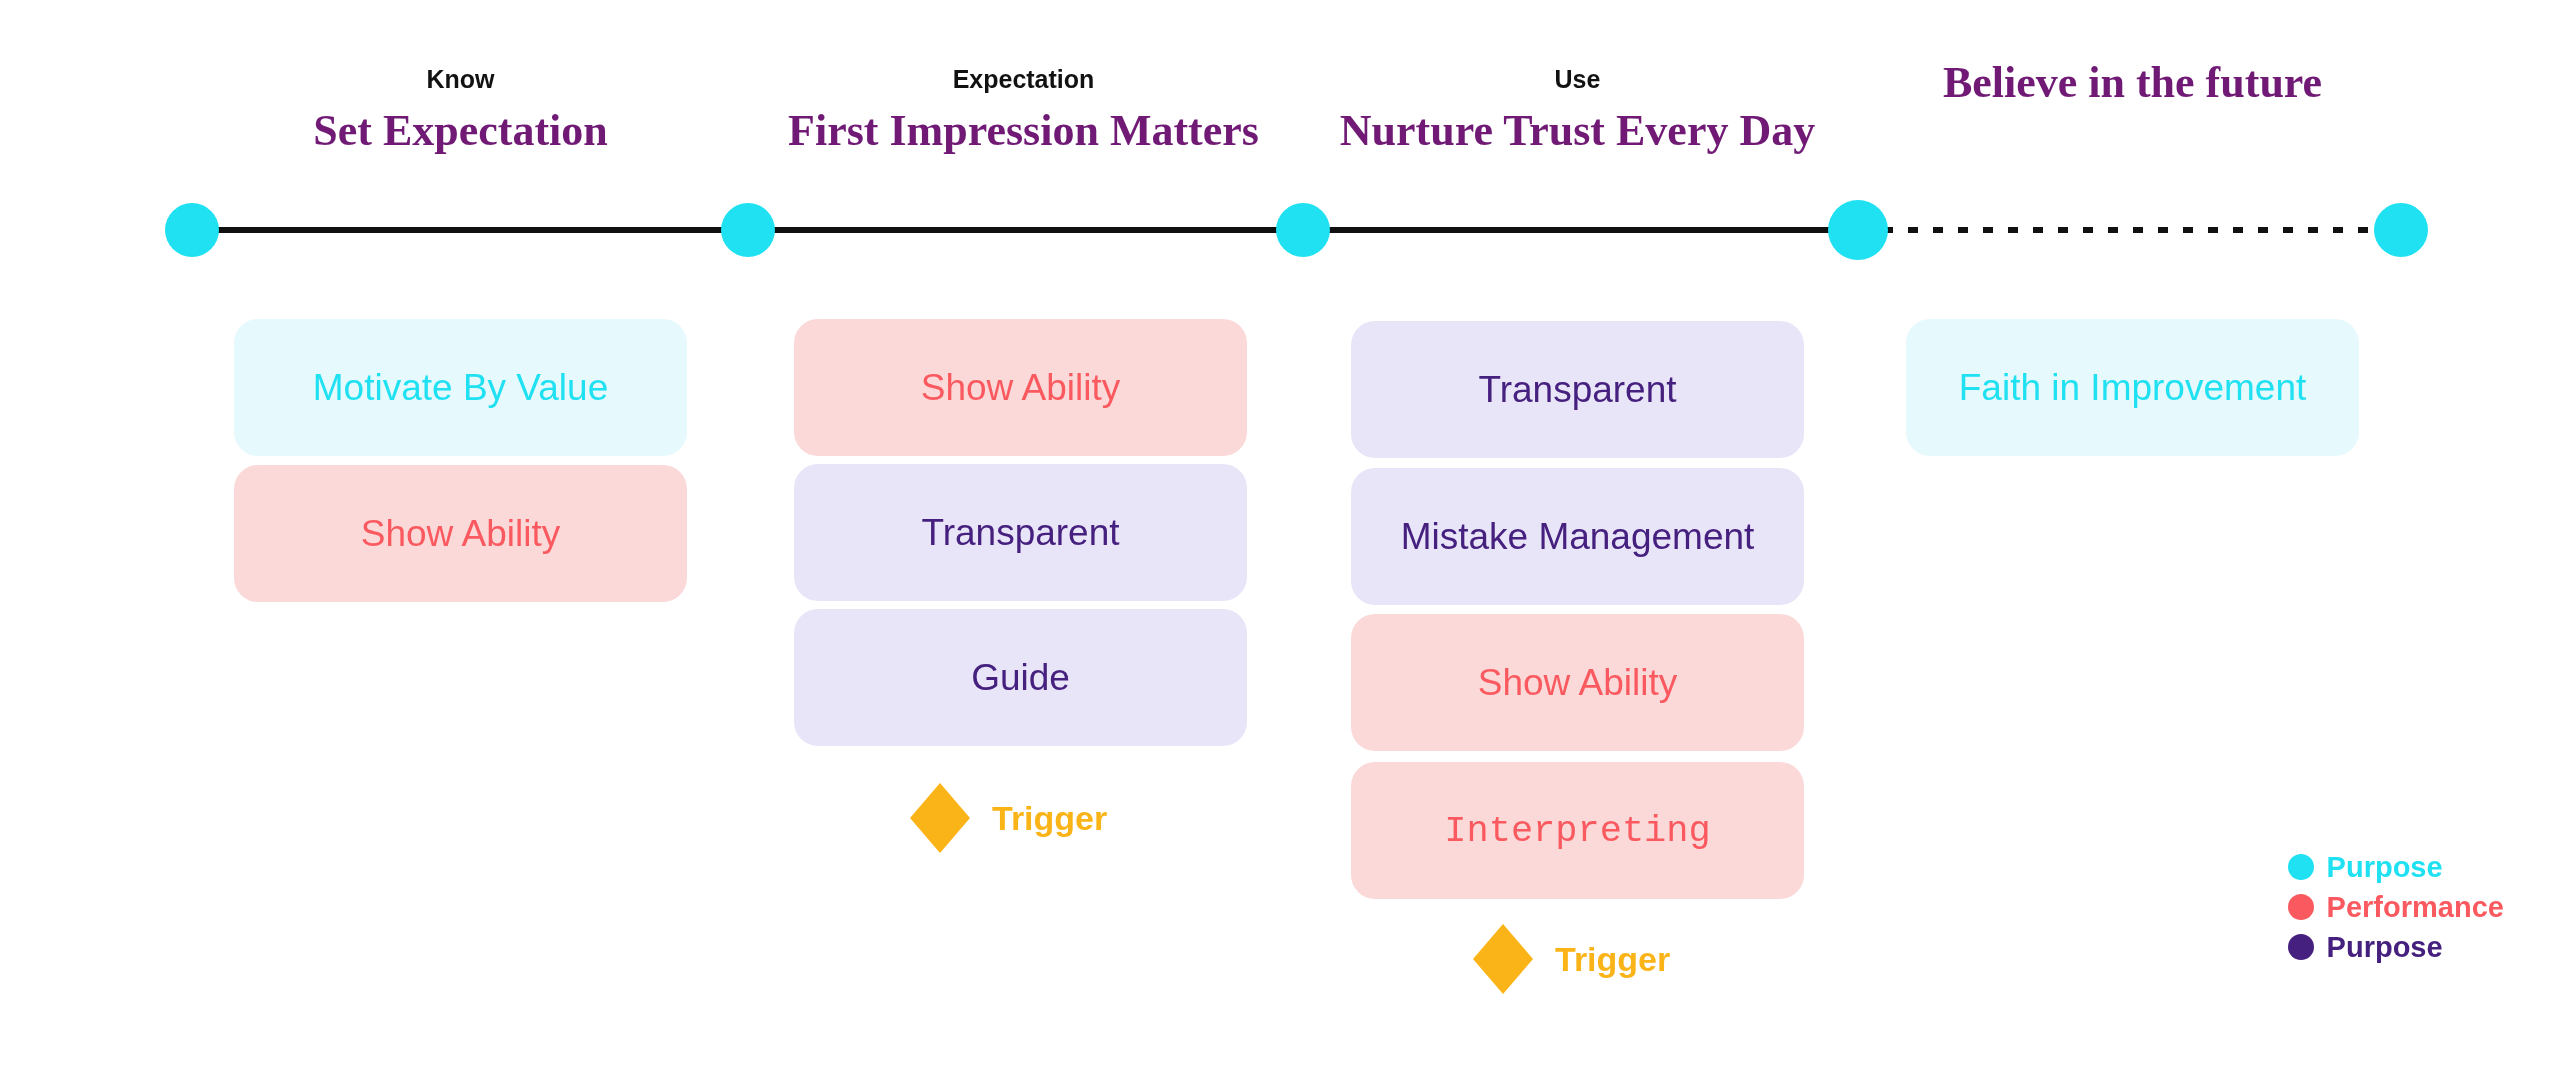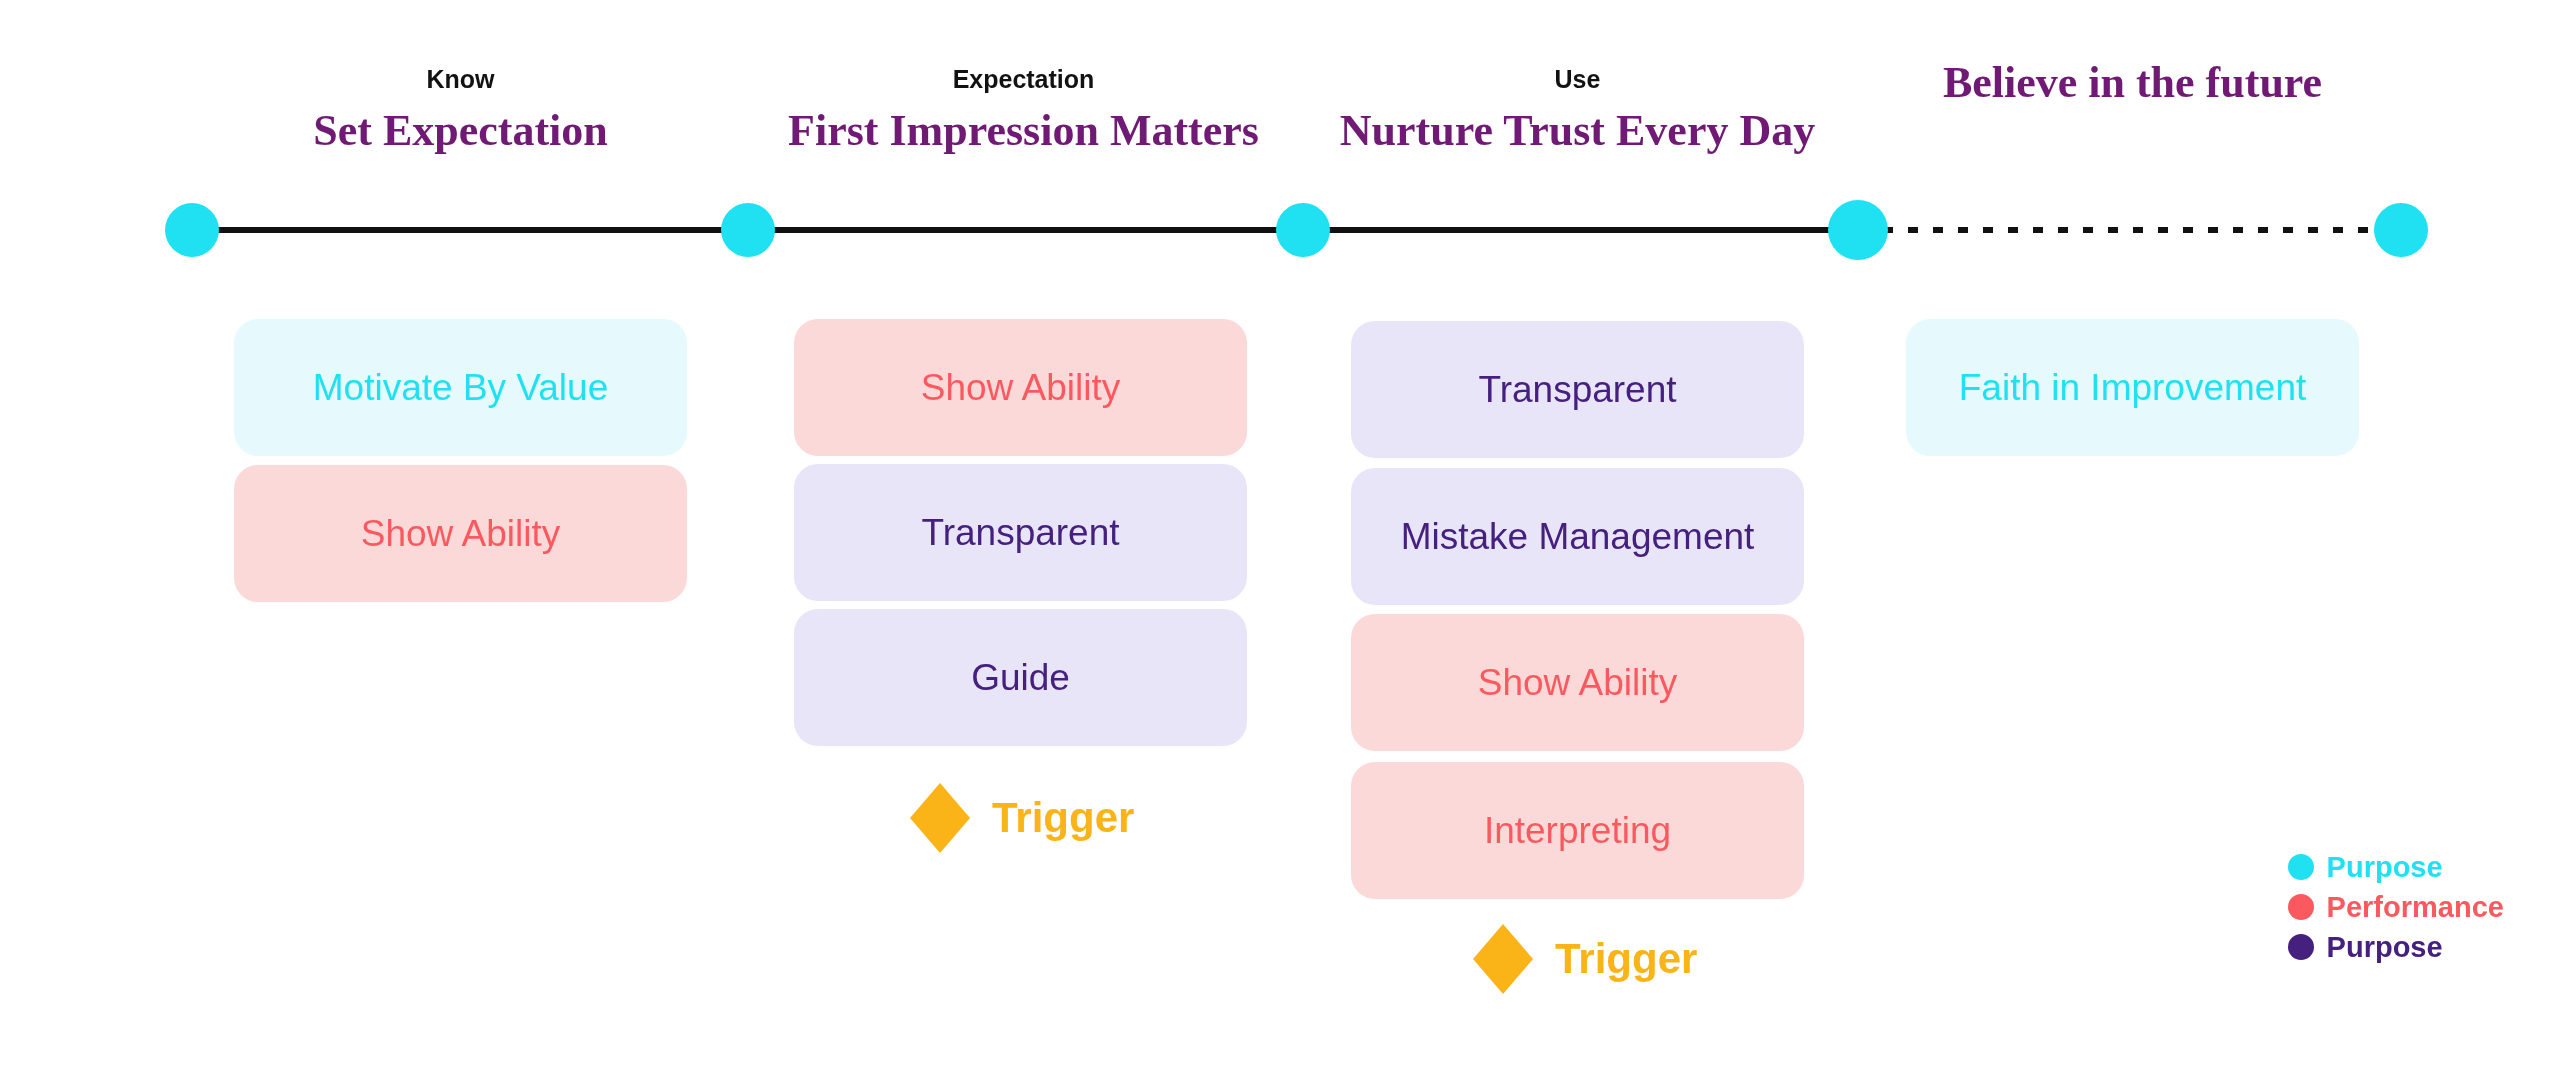--- a/index.html
+++ b/index.html
@@ -37,21 +37,21 @@
   .card.purpose{background:var(--purpose-bg);color:var(--purpose-accent);}
   .card.performance{background:var(--performance-bg);color:var(--performance-accent);}
   .card.process{background:var(--process-bg);color:var(--process-accent);}
   
   .trigger{position:absolute;display:flex;align-items:center;gap:22px;height:76px;}
   .diamond{
     width:60px;height:70px;background:var(--trigger-accent);
     clip-path:polygon(50% 0,100% 50%,50% 100%,0 50%);
     flex:0 0 auto;
   }
-  .trigger-label{font-size:42px;font-weight:700;color:var(--trigger-accent);}
+  .trigger-label{font-size:34px;font-weight:700;color:var(--trigger-accent);}
   
   .legend{position:absolute;left:2288px;top:847px;display:flex;flex-direction:column;}
   .legend-row{display:flex;align-items:center;height:40px;gap:12.6px;}
   .legend-dot{width:26px;height:26px;border-radius:50%;flex:0 0 auto;}
   .legend-label{font-size:29px;font-weight:700;line-height:40px;}
   .legend-row.purpose .legend-dot{background:var(--purpose-accent);}
   .legend-row.purpose .legend-label{color:var(--purpose-accent);}
   .legend-row.performance .legend-dot{background:var(--performance-accent);}
   .legend-row.performance .legend-label{color:var(--performance-accent);}
   .legend-row.process .legend-dot{background:var(--process-accent);}
@@ -93,21 +93,21 @@
   <div class="card process" style="left:794px;top:464px;">Transparent</div>
   <div class="card process" style="left:794px;top:609px;">Guide</div>
   <div class="trigger" style="left:910px;top:780px;">
     <span class="diamond"></span>
     <span class="trigger-label">Trigger</span>
   </div>
 
   <div class="card process" style="left:1351px;top:321px;">Transparent</div>
   <div class="card process" style="left:1351px;top:468px;">Mistake Management</div>
   <div class="card performance" style="left:1351px;top:614px;">Show Ability</div>
-  <div class="card performance" style="left:1351px;top:762px;">Interpreting</div>
+  <div class="card performance" style="left:1351px;top:762px;font-family:Liberation Mono, monospace;">Interpreting</div>
   <div class="trigger" style="left:1473px;top:921px;">
     <span class="diamond"></span>
     <span class="trigger-label">Trigger</span>
   </div>
 
   <div class="card purpose" style="left:1906px;top:319px;">Faith in Improvement</div>
 
   <div class="legend">
     <div class="legend-row purpose">
       <span class="legend-dot"></span>

